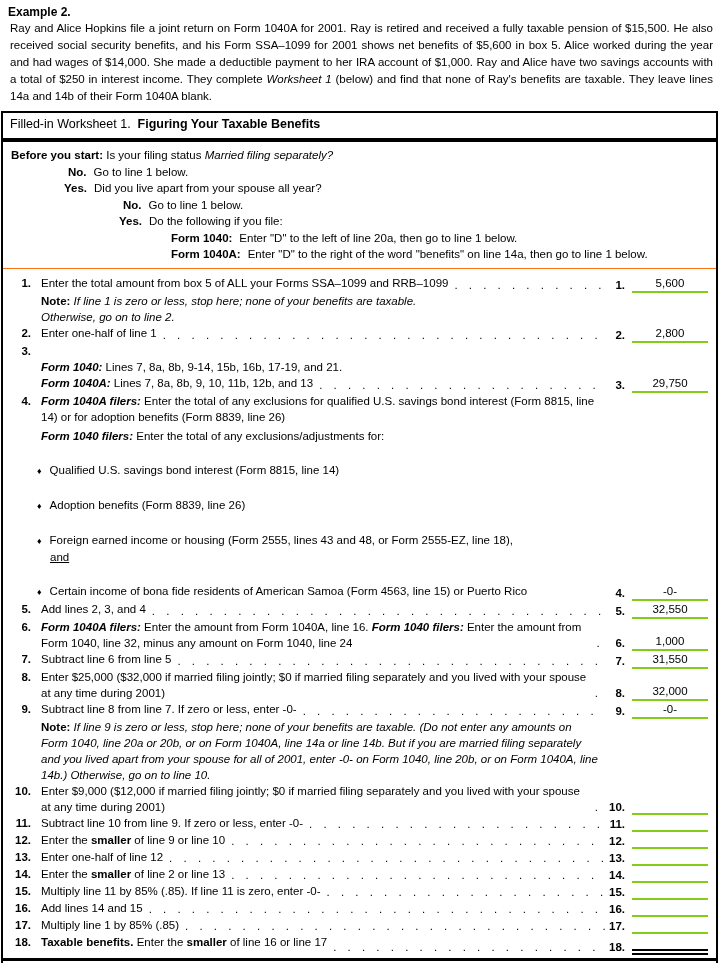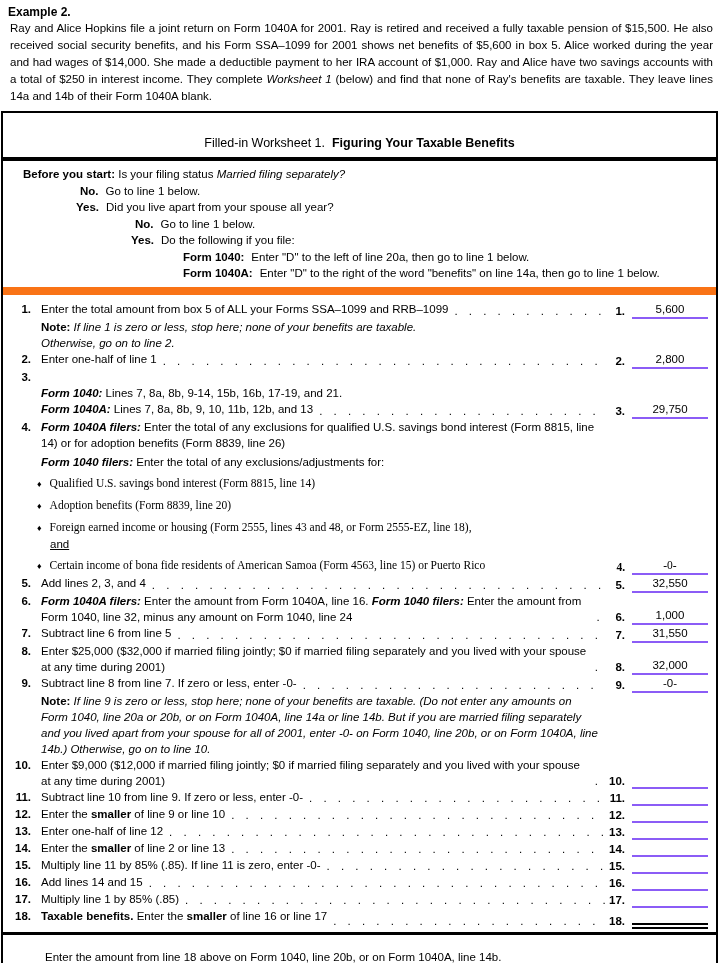--- a/index.html
+++ b/index.html
@@ -8,42 +8,42 @@
     font-family:"Liberation Sans",sans-serif;font-size:11.5px;
   }
   .example{padding:4px 6px 3px 8px;}
   .ex-h{font-weight:bold;font-size:12px;line-height:16px;}
   .ex-p{margin-left:2px;line-height:17px;text-align:justify;}
   .i{font-style:italic;}
   .b{font-weight:bold;}
   .bi{font-weight:bold;font-style:italic;}
 
   .ws{margin:3px 1px 0 1px;border:2px solid #000;}
-  .ws-title{padding:23px 7px 6px 7px;border-bottom:4px solid #000;font-size:12.5px;line-height:15px;text-align:center;}
-
-  .before{padding:5px 7px 5px 20px;border-bottom:8px solid #f97316;line-height:16.5px;}
+  .ws-title{padding:4px 7px 6px 7px;border-bottom:4px solid #000;font-size:12.5px;line-height:15px;}
+
+  .before{padding:5px 7px 5px 8px;border-bottom:1px solid #f97316;line-height:16.5px;}
   .ind1a{margin-left:57px;}
   .ind1b{margin-left:53px;}
   .ind2a{margin-left:112px;}
   .ind2b{margin-left:108px;}
   .ind3{margin-left:160px;}
   .blabel{font-weight:bold;margin-right:7px;}
 
   .lines{padding:6px 0 3px 0;line-height:16px;}
   .row{display:flex;align-items:flex-end;}
   .num{flex:0 0 auto;width:28px;padding-right:10px;box-sizing:content-box;text-align:right;font-weight:bold;align-self:flex-start;}
   .num{width:28px;}
   .txt{flex:0 1 auto;max-width:560px;align-self:flex-start;}
   .cont{padding-left:9px;text-decoration:underline;}
   .dots{flex:1 1 10px;min-width:0;overflow:hidden;white-space:nowrap;letter-spacing:4px;padding:0 2px 0 6px;height:16px;}
   .rnum{flex:0 0 auto;width:20px;text-align:right;font-weight:bold;margin-right:7px;}
-  .val{flex:0 0 auto;width:76px;margin-right:8px;border-bottom:2px solid #8b5cf6;text-align:center;min-height:15px;}
+  .val{flex:0 0 auto;width:76px;margin-right:8px;border-bottom:2px solid #84cc16;text-align:center;min-height:15px;}
   .val.dbl{border-bottom:6px double #000;}
   .blt{font-size:9px;margin-left:-4px;margin-right:8px;}
-  .b-row{margin-top:5px;font-family:Liberation Serif, serif;}
+  .b-row{margin-top:18px;}
   .sp-top{margin-top:3px;text-align:center;}
 
   .f{border-top:3px solid #000;padding:9px 8px 8px 8px;line-height:16px;}
   .f-b{margin-left:34px;margin-top:5px;}
   .f-b .blt{margin-left:0;margin-right:9px;}
 </style>
 </head>
 <body>
 
 <div class="example">
@@ -113,21 +113,21 @@
     <div class="row sp-top">
       <div class="num"></div>
       <div class="txt"><span class="bi">Form 1040 filers:</span><span> Enter the total of any exclusions/adjustments for:</span></div>
     </div>
     <div class="row b-row">
       <div class="num"></div>
       <div class="txt"><span class="blt">♦</span><span>Qualified U.S. savings bond interest (Form 8815, line 14)</span></div>
     </div>
     <div class="row b-row">
       <div class="num"></div>
-      <div class="txt"><span class="blt">♦</span><span>Adoption benefits (Form 8839, line 20)</span></div>
+      <div class="txt"><span class="blt">♦</span><span>Adoption benefits (Form 8839, line 26)</span></div>
     </div>
     <div class="row b-row">
       <div class="num"></div>
       <div class="txt"><span class="blt">♦</span><span>Foreign earned income or housing (Form 2555, lines 43 and 48, or Form 2555-EZ, line 18),</span></div>
     </div>
     <div class="row">
       <div class="num"></div>
       <div class="txt cont">and</div>
     </div>
     <div class="row b-row">

